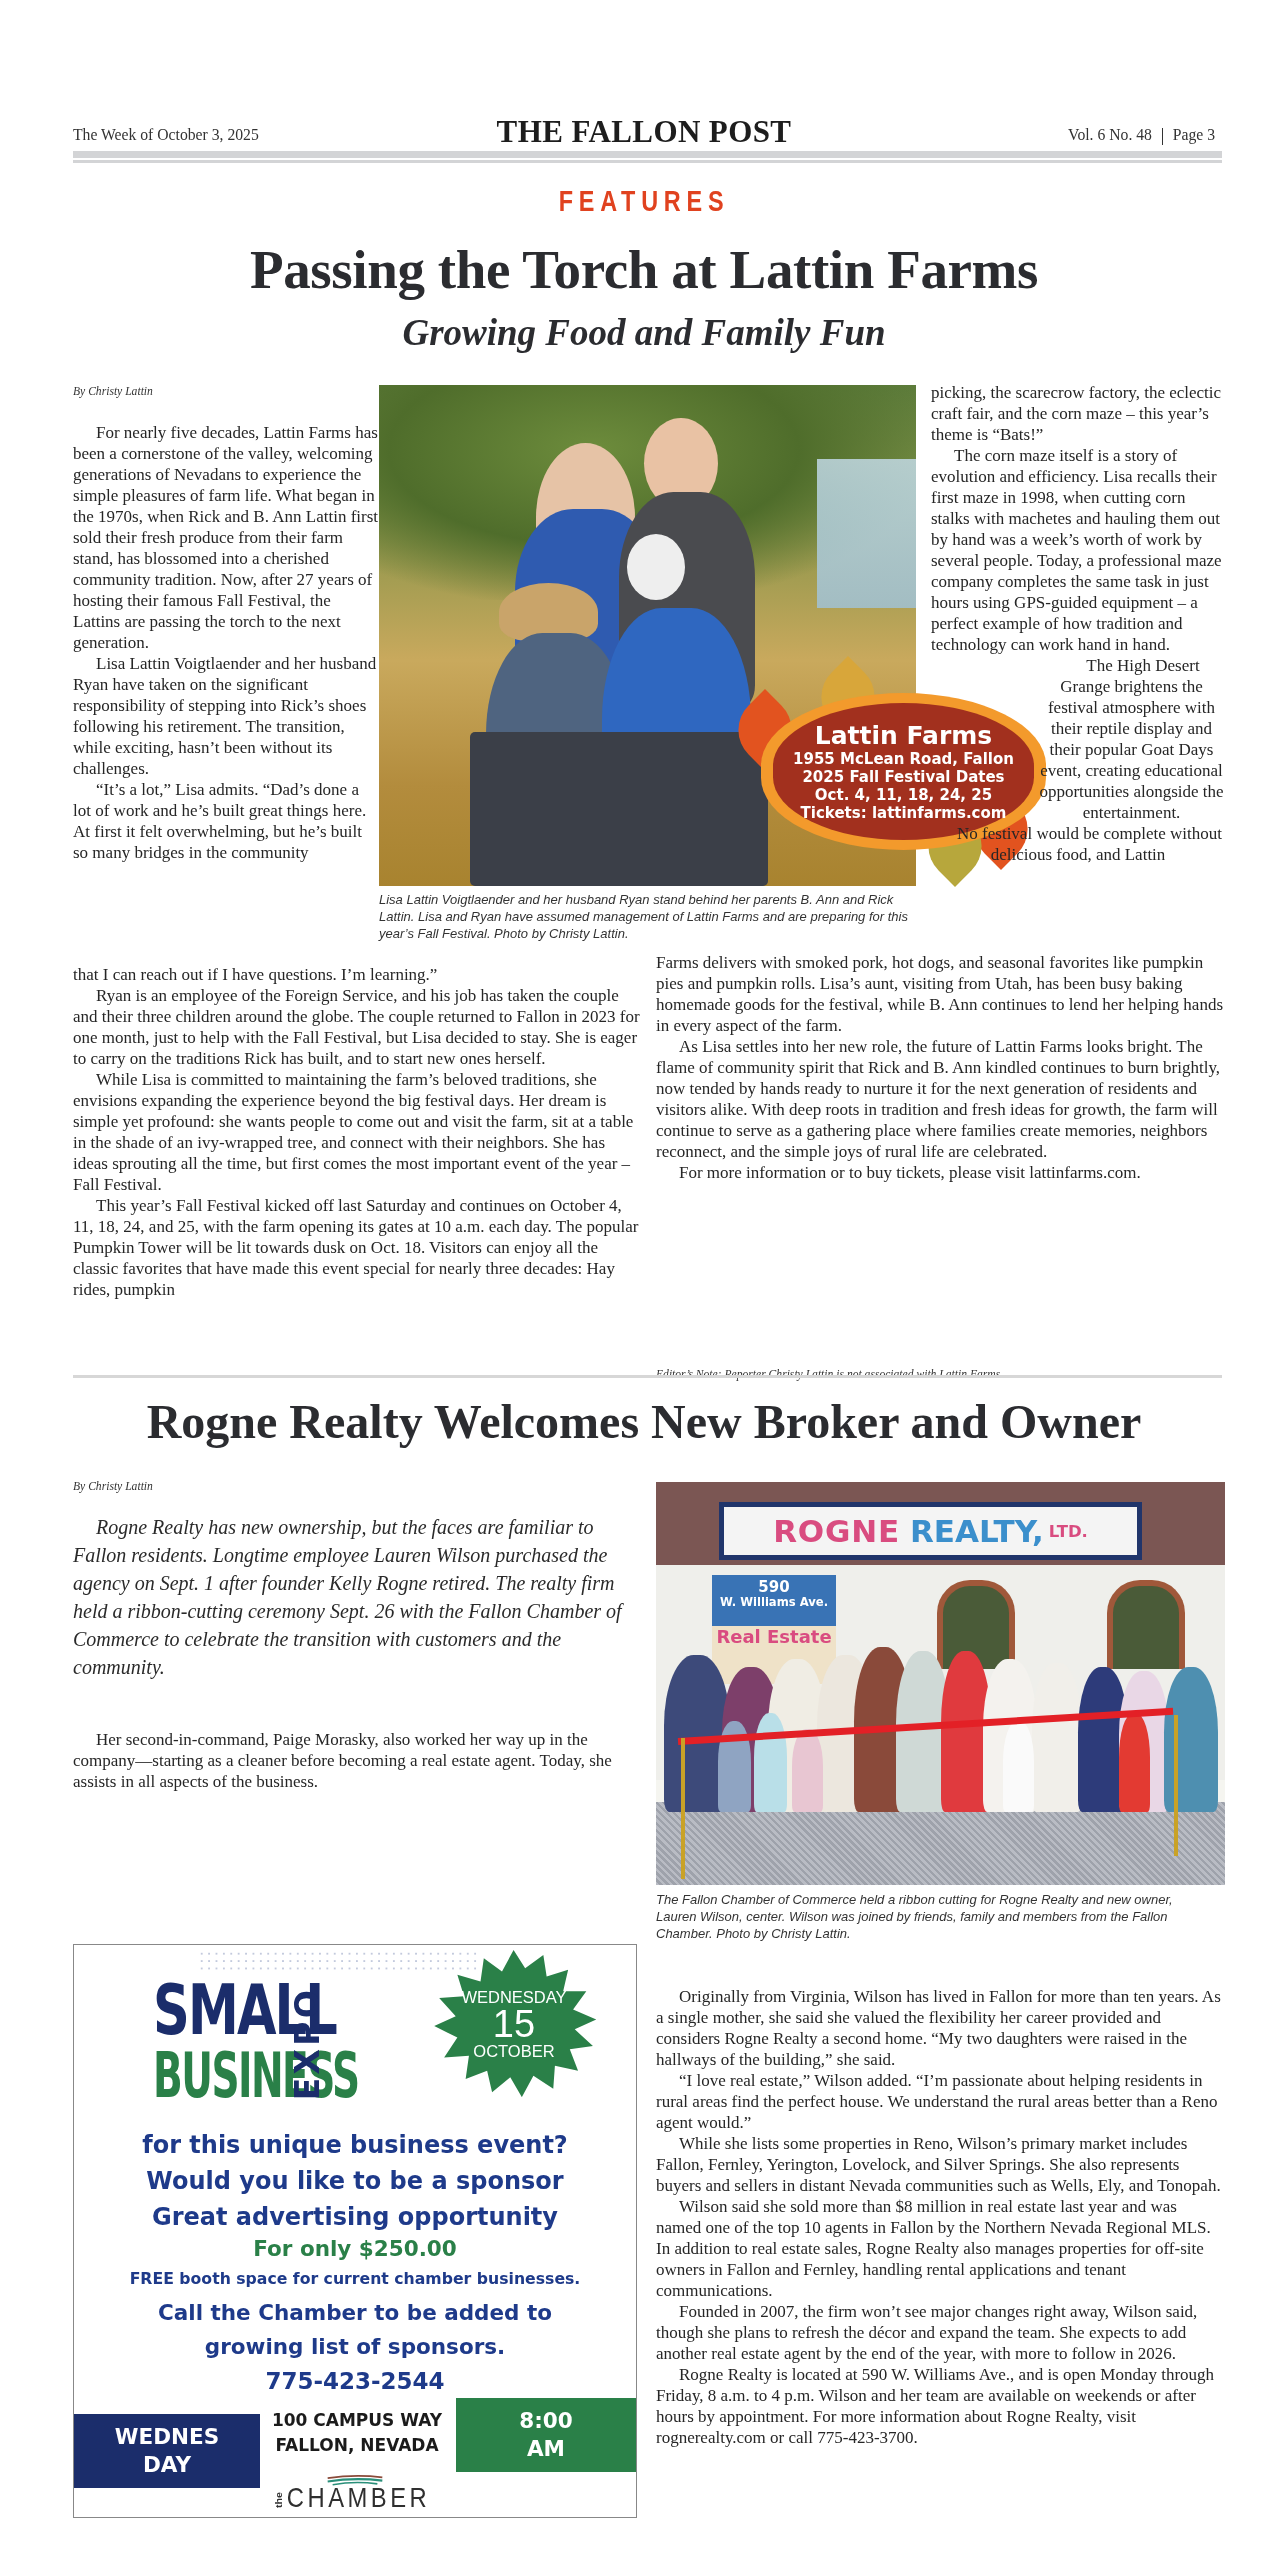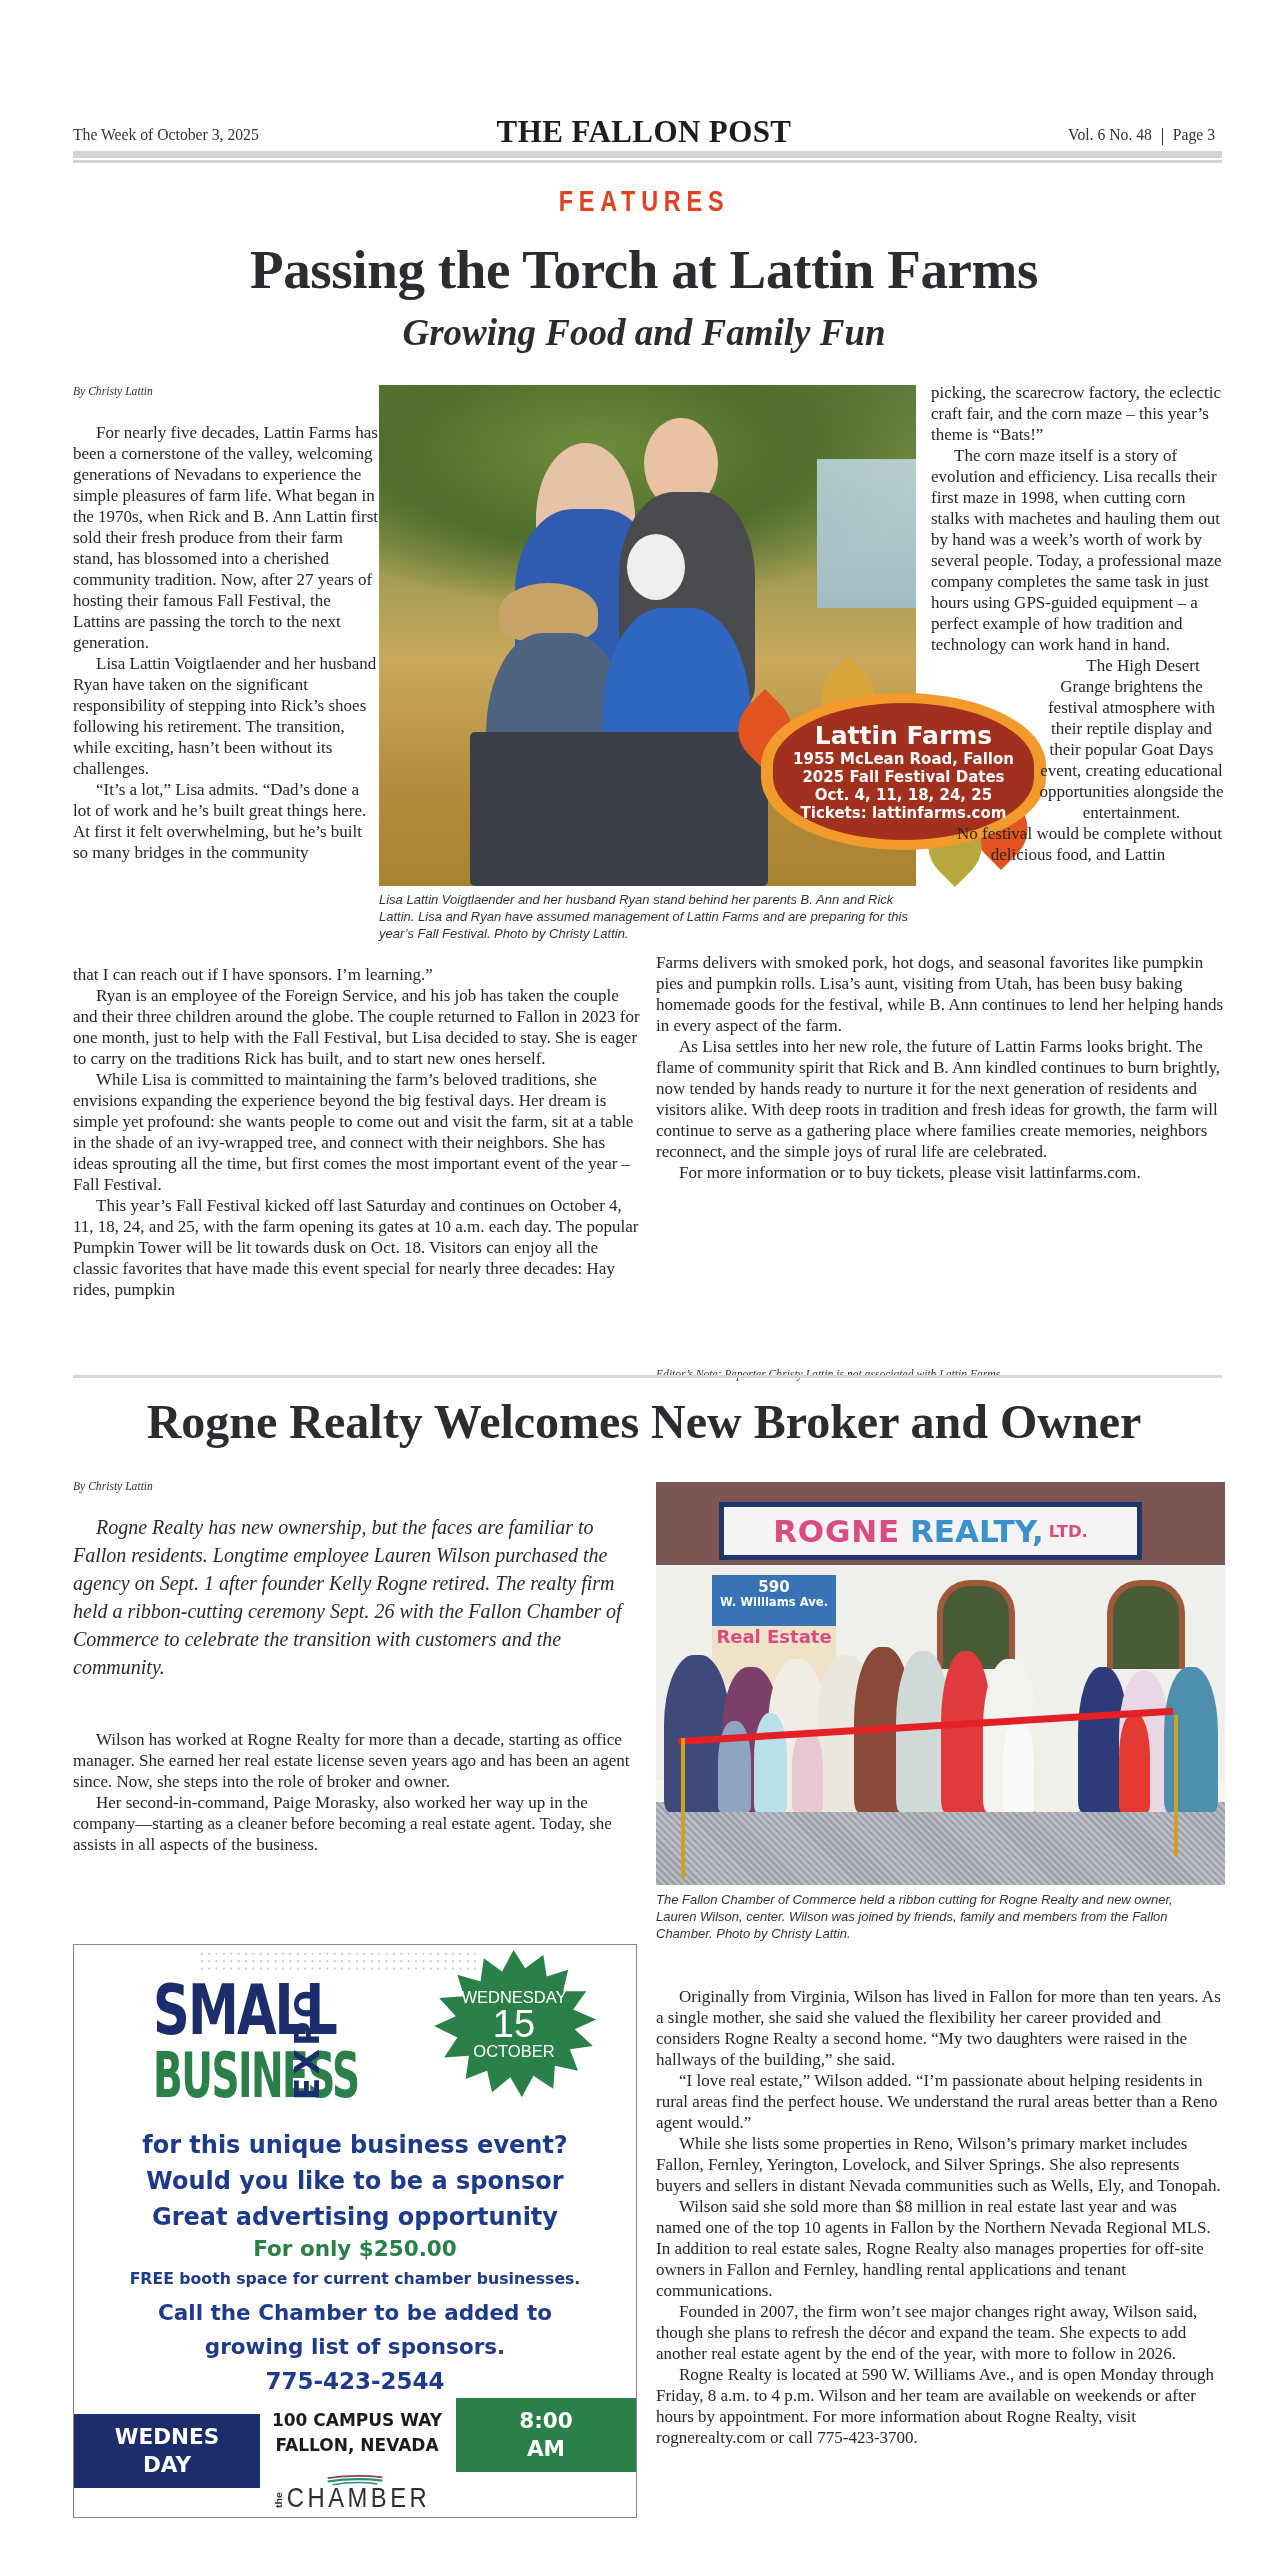--- a/index.html
+++ b/index.html
@@ -182,21 +182,21 @@
 <div class="abs a1-caption">Lisa Lattin Voigtlaender and her husband Ryan stand behind her parents B. Ann and Rick Lattin. Lisa and Ryan have assumed management of Lattin Farms and are preparing for this year’s Fall Festival. Photo by Christy Lattin.</div>
 
 <div class="abs body a1-col3">
   <p class="noindent">picking, the scarecrow factory, the eclectic craft fair, and the corn maze – this year’s theme is “Bats!”</p>
   <p style="margin-right:0;">The corn maze itself is a story of evolution and efficiency. Lisa recalls their first maze in 1998, when cutting corn stalks with machetes and hauling them out by hand was a week’s worth of work by several people. Today, a professional maze company completes the same task in just hours using GPS-guided equipment – a perfect example of how tradition and technology can work hand in hand.</p>
   <p style="margin-left:107px;text-align:center;">The High Desert Grange brightens the festival atmosphere with their reptile display and their popular Goat Days event, creating educational opportunities alongside the entertainment.</p>
   <p style="text-align:center;">No festival would be complete without delicious food, and Lattin</p>
 </div>
 
 <div class="abs body a1-col1b">
-  <p class="noindent">that I can reach out if I have sponsors. I’m learning.”</p>
+  <p class="noindent">that I can reach out if I have questions. I’m learning.”</p>
   <p>Ryan is an employee of the Foreign Service, and his job has taken the couple and their three children around the globe. The couple returned to Fallon in 2023 for one month, just to help with the Fall Festival, but Lisa decided to stay. She is eager to carry on the traditions Rick has built, and to start new ones herself.</p>
   <p>While Lisa is committed to maintaining the farm’s beloved traditions, she envisions expanding the experience beyond the big festival days. Her dream is simple yet profound: she wants people to come out and visit the farm, sit at a table in the shade of an ivy-wrapped tree, and connect with their neighbors. She has ideas sprouting all the time, but first comes the most important event of the year – Fall Festival.</p>
   <p>This year’s Fall Festival kicked off last Saturday and continues on October 4, 11, 18, 24, and 25, with the farm opening its gates at 10 a.m. each day. The popular Pumpkin Tower will be lit towards dusk on Oct. 18. Visitors can enjoy all the classic favorites that have made this event special for nearly three decades: Hay rides, pumpkin</p>
 </div>
 
 <div class="abs body a1-col2b">
   <p class="noindent">Farms delivers with smoked pork, hot dogs, and seasonal favorites like pumpkin pies and pumpkin rolls. Lisa’s aunt, visiting from Utah, has been busy baking homemade goods for the festival, while B. Ann continues to lend her helping hands in every aspect of the farm.</p>
   <p>As Lisa settles into her new role, the future of Lattin Farms looks bright. The flame of community spirit that Rick and B. Ann kindled continues to burn brightly, now tended by hands ready to nurture it for the next generation of residents and visitors alike. With deep roots in tradition and fresh ideas for growth, the farm will continue to serve as a gathering place where families create memories, neighbors reconnect, and the simple joys of rural life are celebrated.</p>
   <p>For more information or to buy tickets, please visit lattinfarms.com.</p>
 </div>
@@ -206,21 +206,20 @@
 <div class="abs divider"></div>
 
 <div class="abs headline2">Rogne Realty Welcomes New Broker and Owner</div>
 <div class="abs byline a2-byline">By Christy Lattin</div>
 
 <div class="abs a2-lede">
   <p>Rogne Realty has new ownership, but the faces are familiar to Fallon residents. Longtime employee Lauren Wilson purchased the agency on Sept. 1 after founder Kelly Rogne retired. The realty firm held a ribbon-cutting ceremony Sept. 26 with the Fallon Chamber of Commerce to celebrate the transition with customers and the community.</p>
 </div>
 
 <div class="abs body a2-col1">
-  <p>Wilson has worked at Rogne Realty for more than a decade, starting as office manager. She earned her real estate license seven years ago and has been an agent since. Now, she steps into the role of broker and owner.</p>
   <p>Her second-in-command, Paige Morasky, also worked her way up in the company—starting as a cleaner before becoming a real estate agent. Today, she assists in all aspects of the business.</p>
 </div>
 
 <div class="abs a2-photo">
   <div class="roof"></div>
   <div class="sign">
     <span class="rogne">ROGNE</span>
     <span class="realty">REALTY,</span>
     <span class="ltd">LTD.</span>
   </div>

